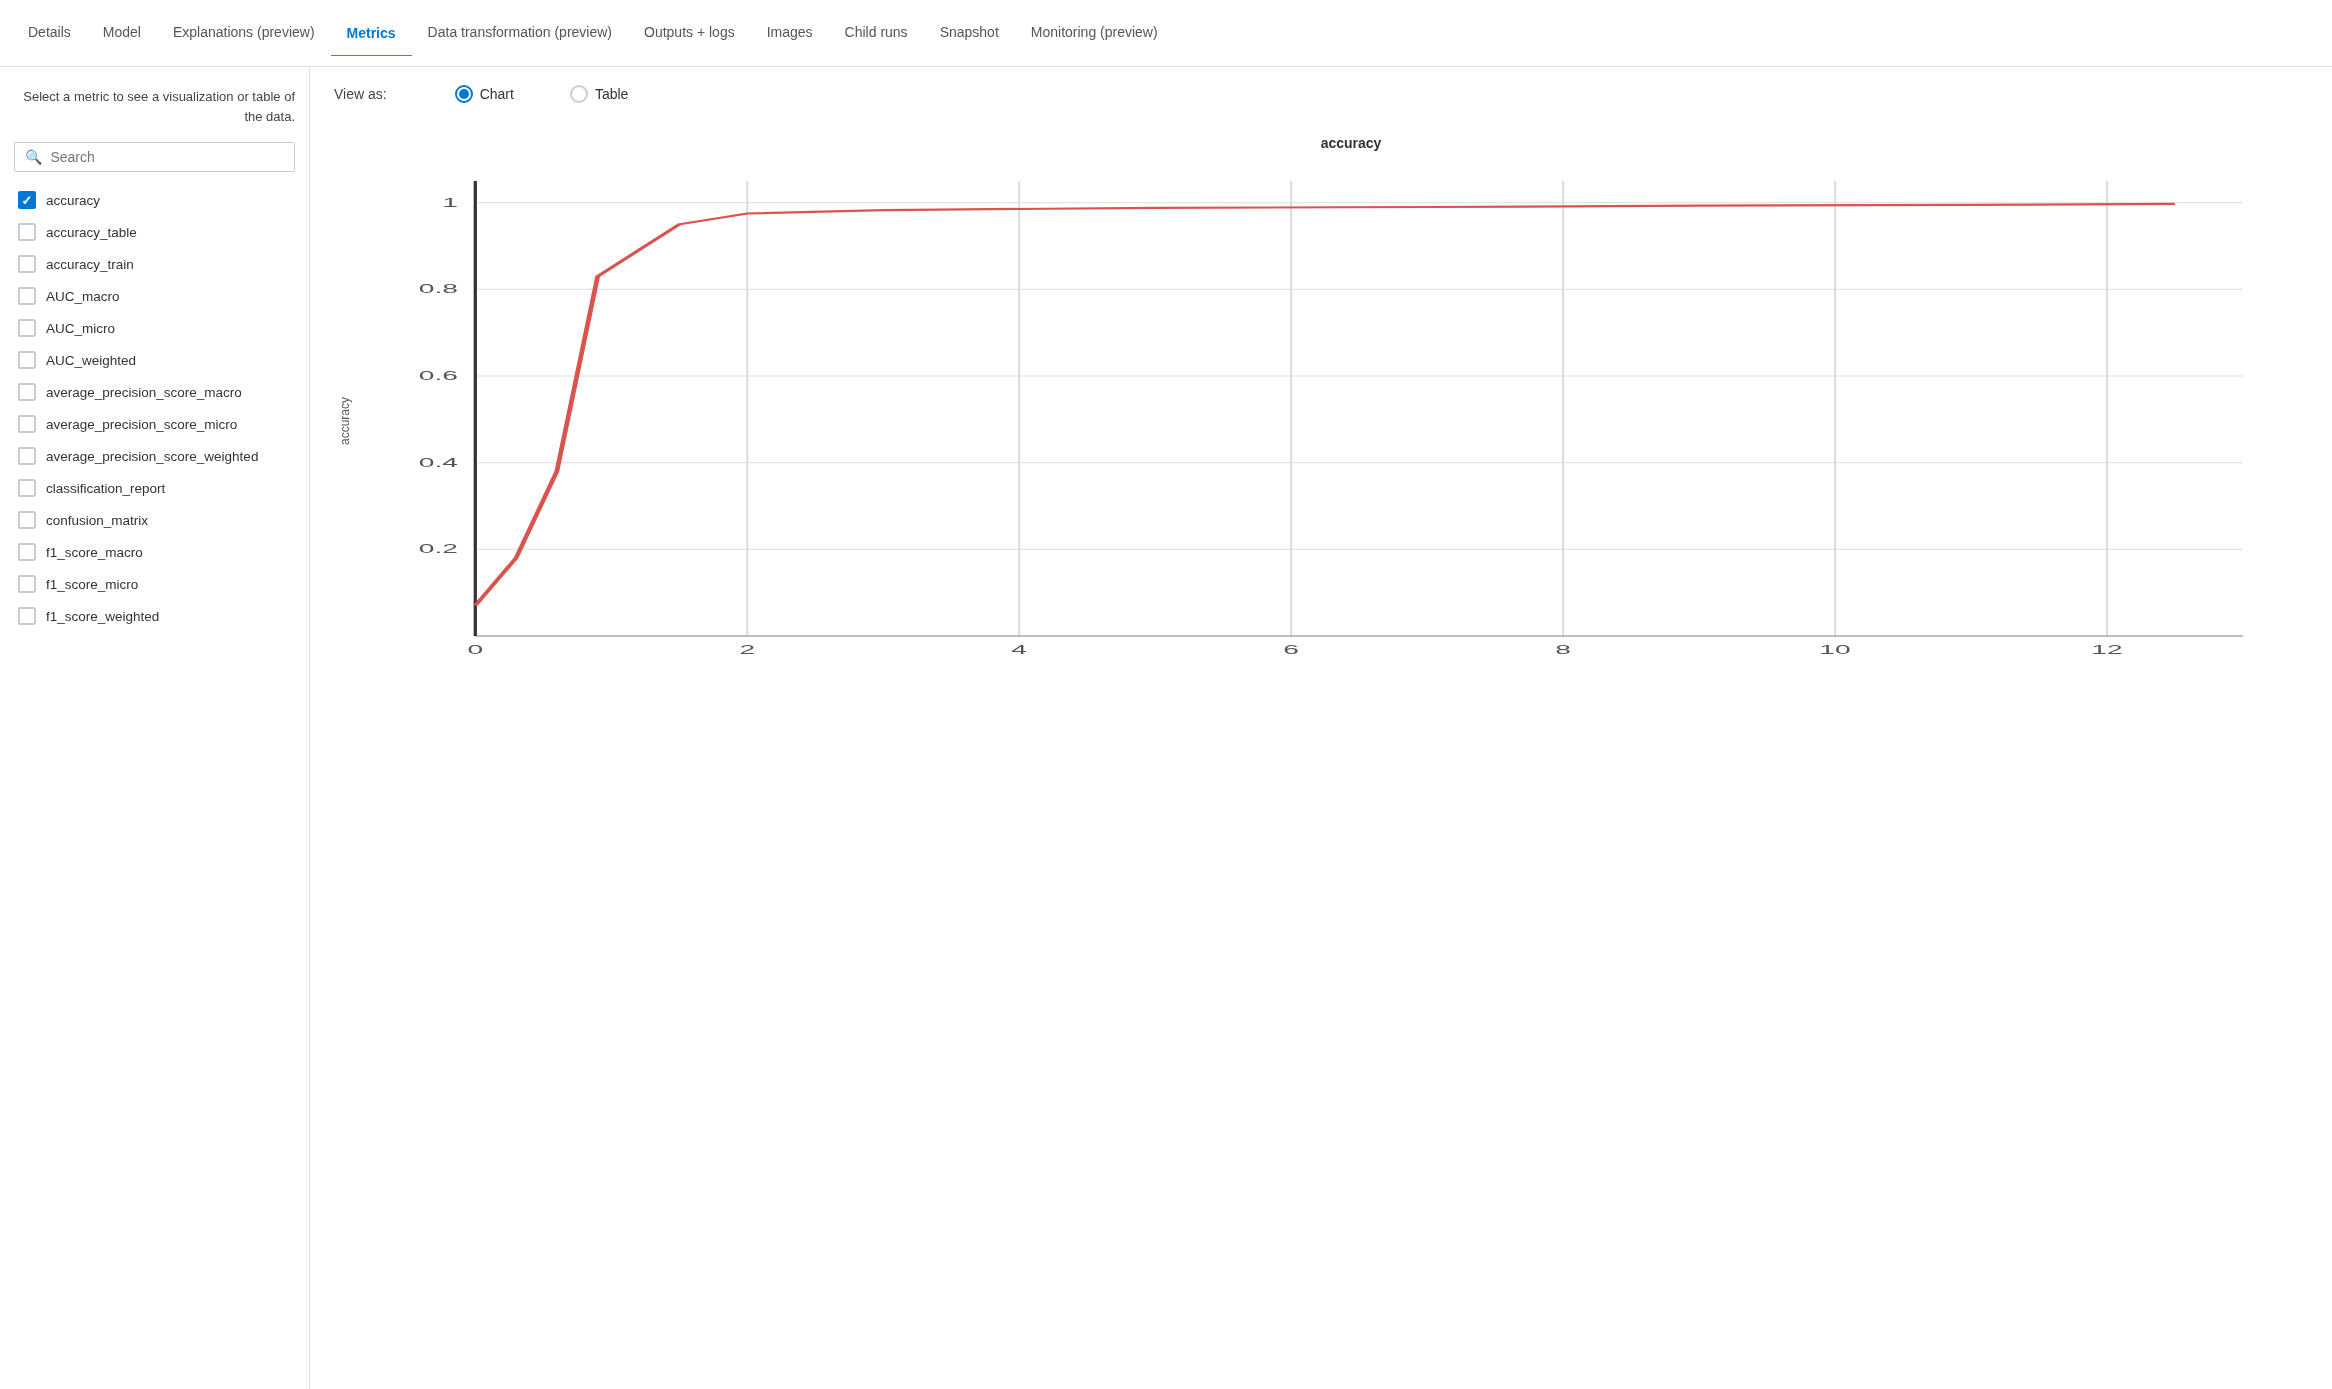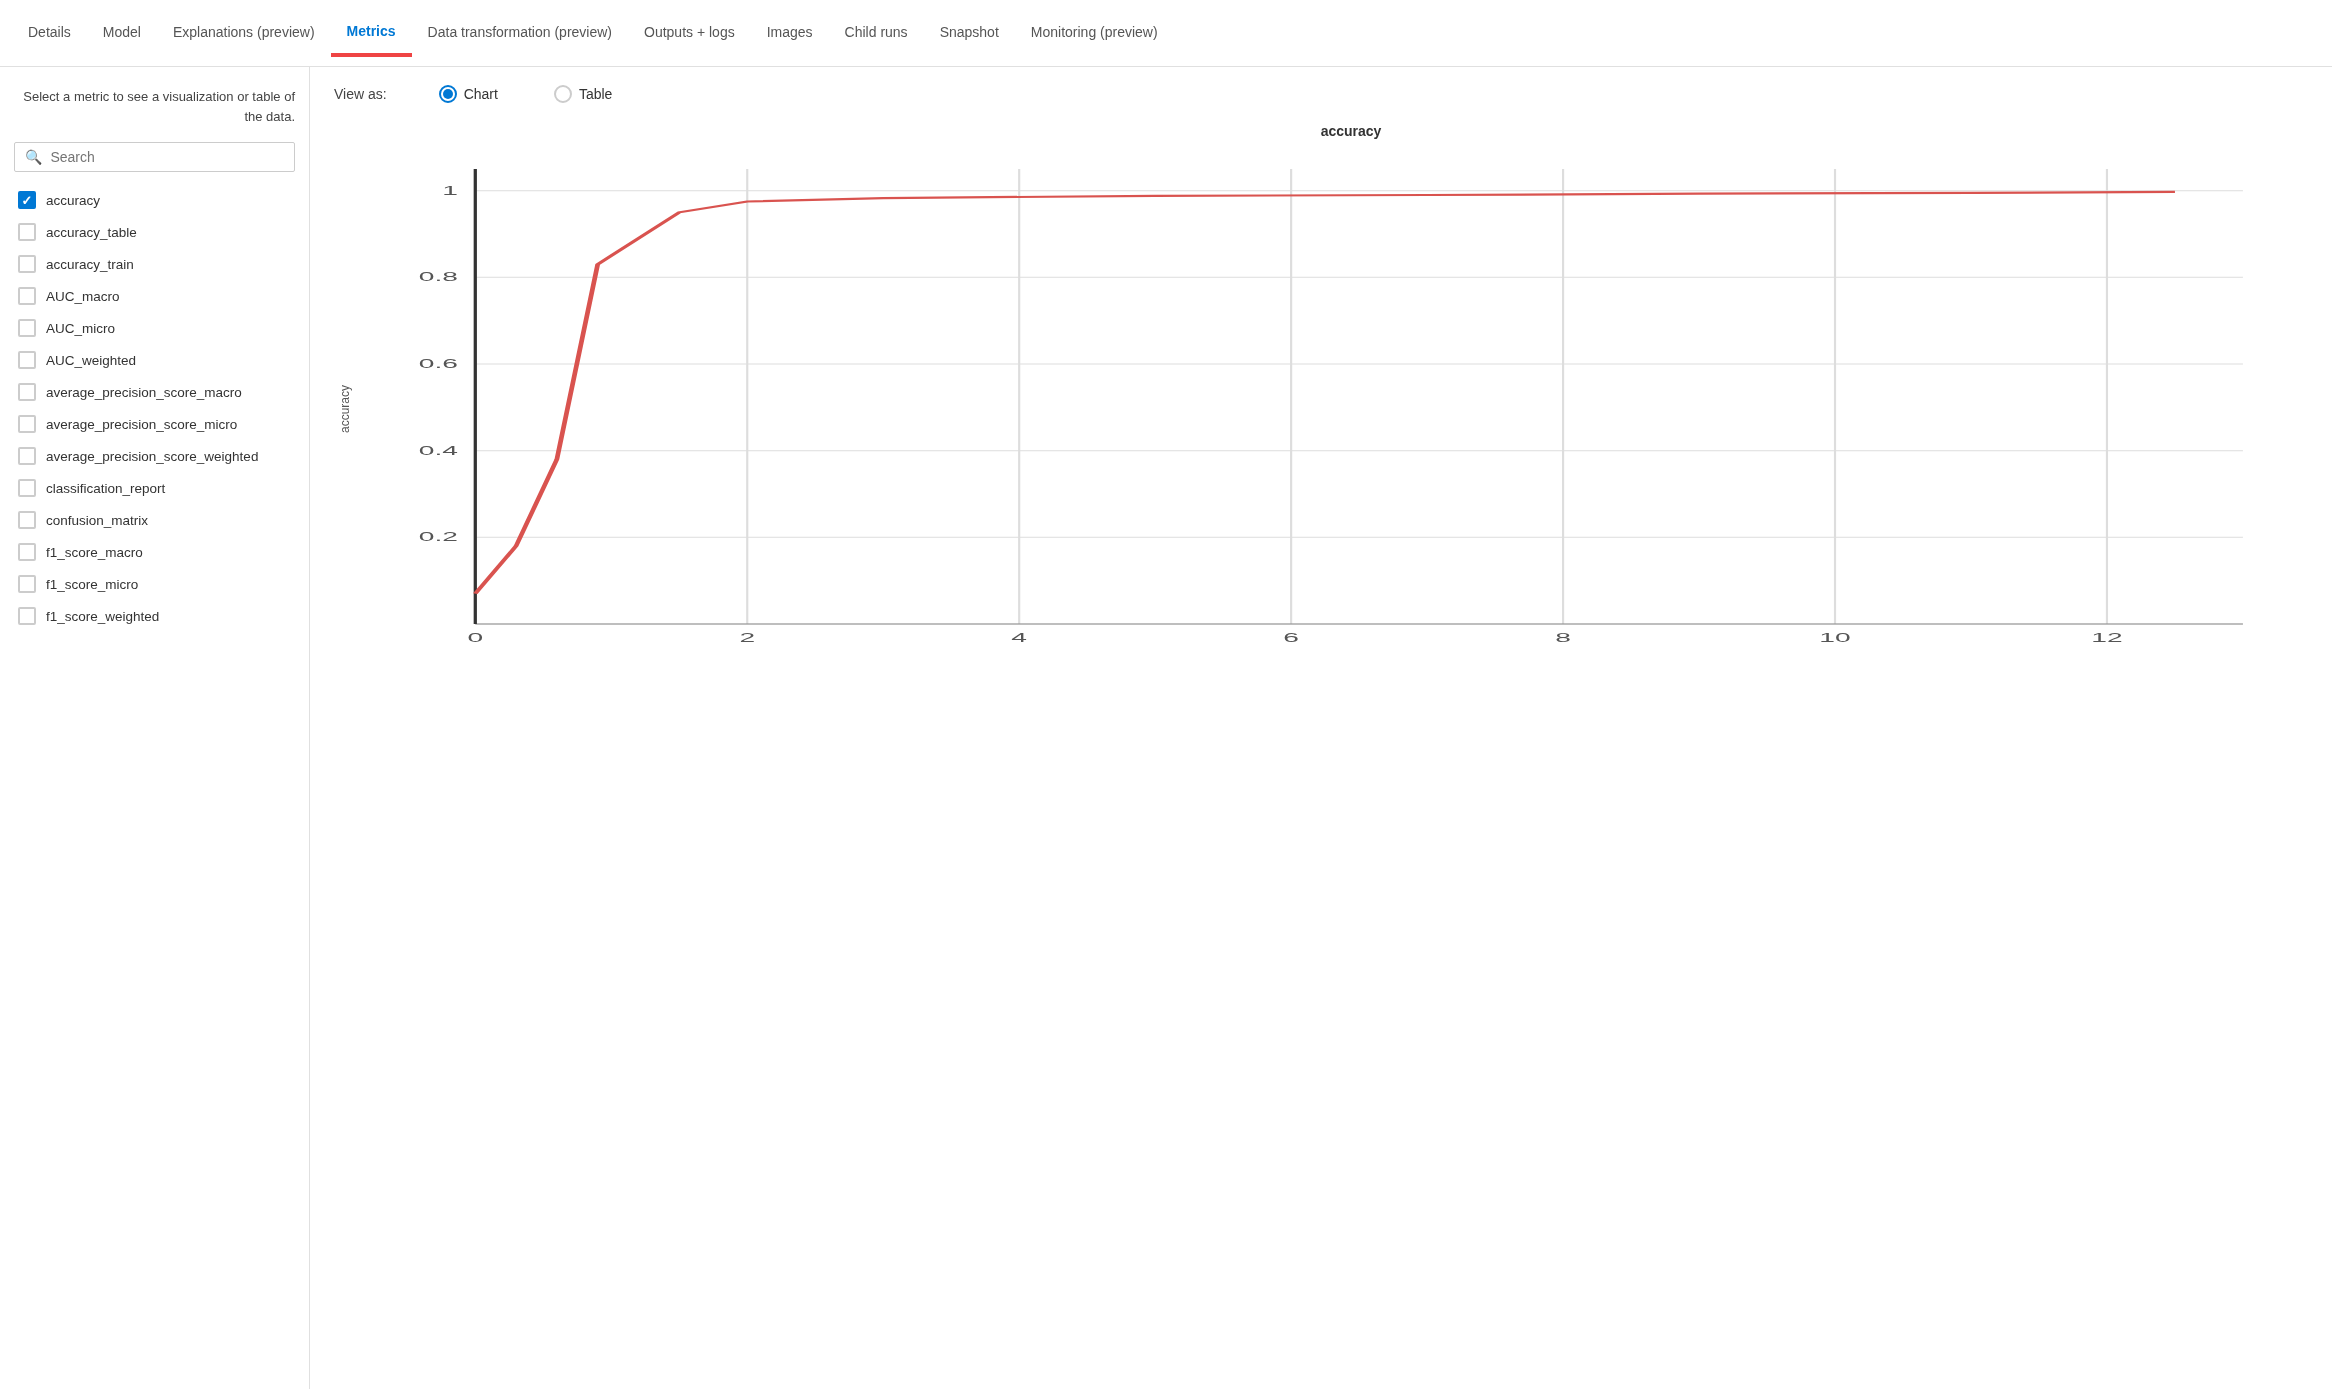--- a/index.html
+++ b/index.html
@@ -17,21 +17,21 @@
       padding: 14px 16px;
       cursor: pointer;
       font-size: 14px;
       color: #555;
       border-bottom: 3px solid transparent;
       white-space: nowrap;
       user-select: none;
     }
     .nav-tab.active {
       color: #0078d4;
-      border-bottom: 4px solid #ef4444;
+      border-bottom: 1px solid #ef4444;
       font-weight: 600;
     }
 
     
     .main-layout {
       display: flex;
       height: calc(100vh - 52px);
     }
 
     
@@ -118,22 +118,22 @@
       display: flex;
       flex-direction: column;
       padding: 18px 24px;
       overflow: auto;
     }
 
     
     .view-as-row {
       display: flex;
       align-items: center;
-      gap: 16px;
-      margin-bottom: 20px;
+      gap: 32px;
+      margin-bottom: 32px;
     }
     .view-as-label {
       font-size: 14px;
       color: #444;
     }
     .radio-group {
       display: flex;
       align-items: center;
       gap: 20px;
     }

